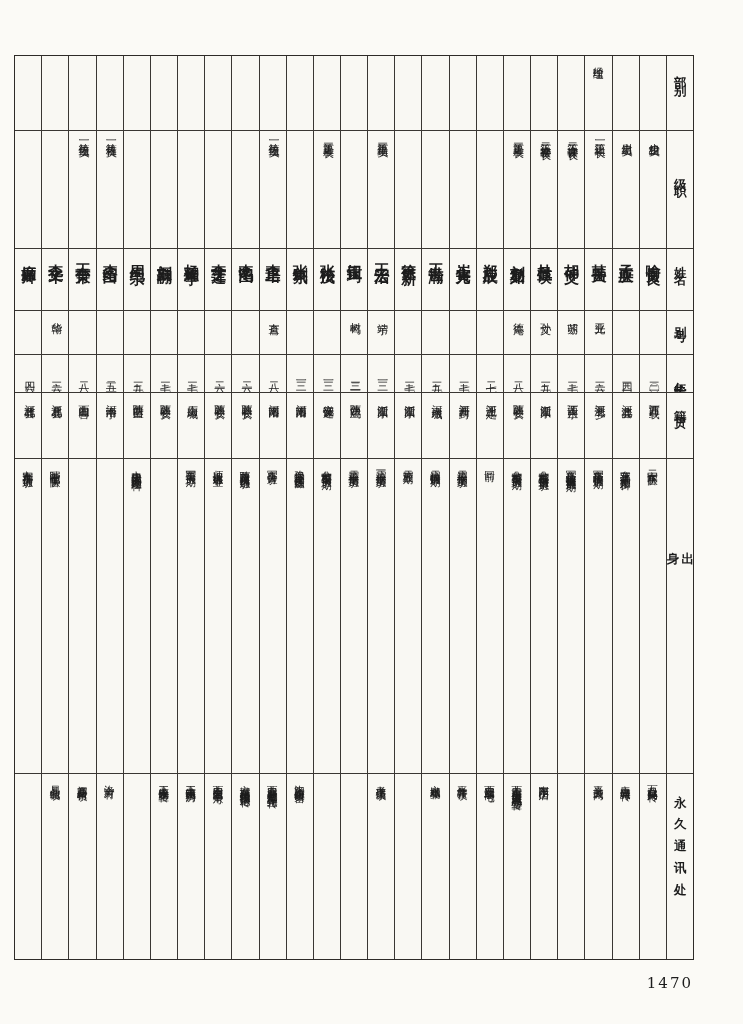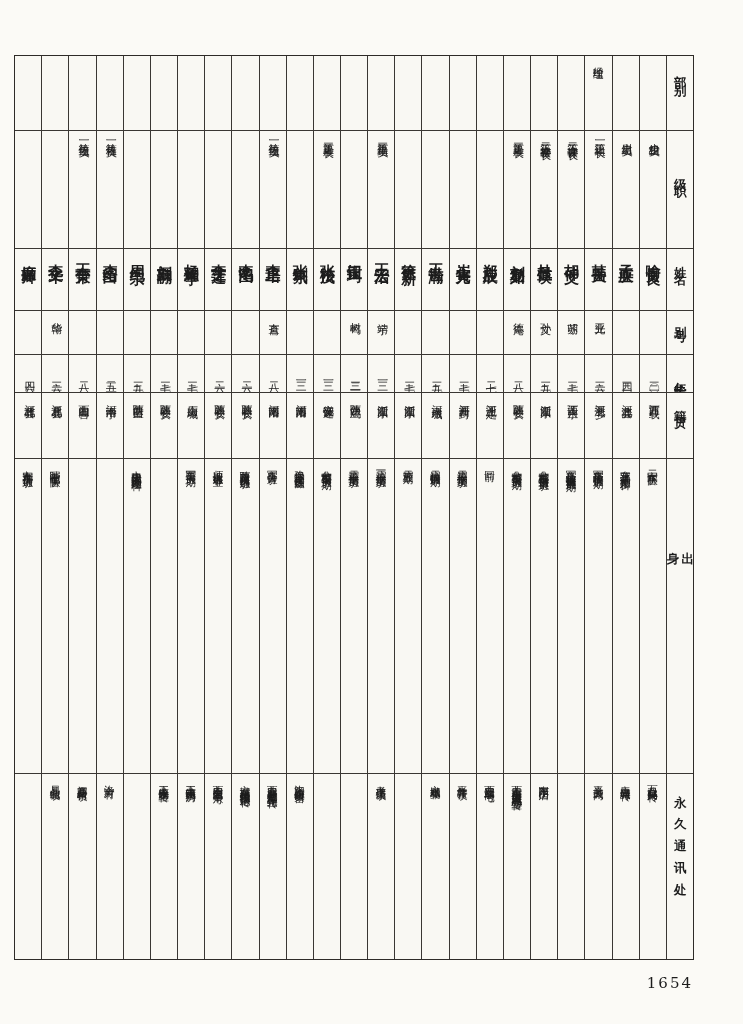--- a/index.html
+++ b/index.html
@@ -737,15 +737,15 @@
         </div>
         <div class="cell c-bg">
           <span class="vtext">九十军军需训练班</span>
         </div>
         <div class="cell c-addr">
           <span class="vtext"></span>
         </div>
       </div>
     </div>
 
-  <div class="page-number">1654</div>
+  <div class="page-number">1470</div>
 
 </div>
 
 </body></html>

